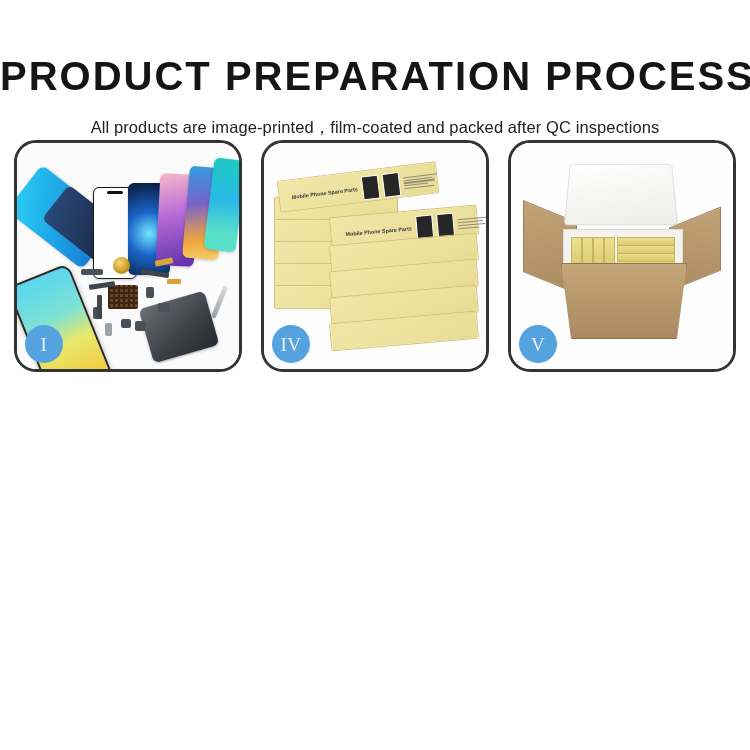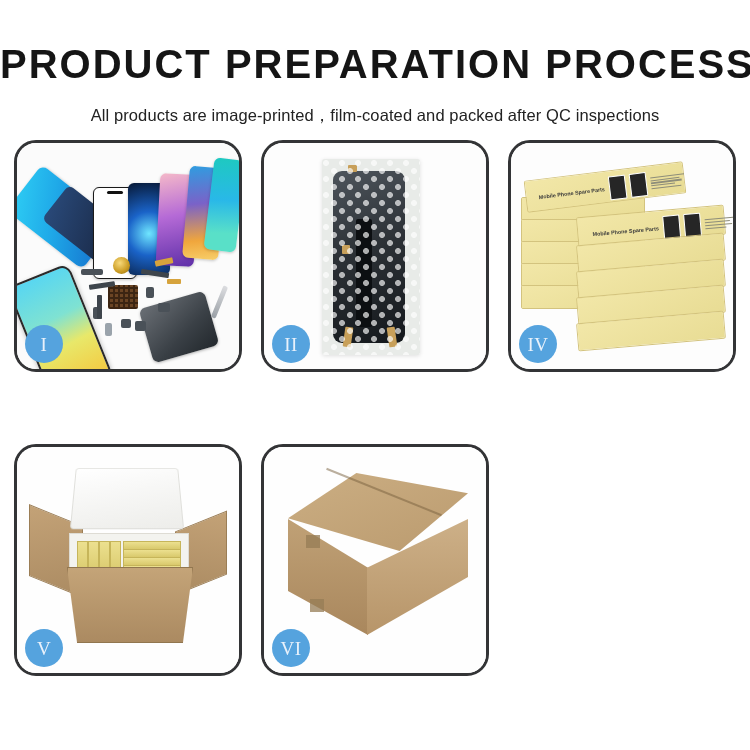--- a/index.html
+++ b/index.html
@@ -10,21 +10,21 @@
     font-family:"Liberation Sans","DejaVu Sans",sans-serif;
     overflow:hidden;
     position:relative;
   }
   #page{position:relative;width:750px;height:750px;}
 
   
   .header{position:absolute;left:0;top:0;width:750px;text-align:center;}
   .title{
     font-size:40px;letter-spacing:2.0px;font-weight:700;
-    color:#151515;margin-top:43px;line-height:1.05;
+    color:#151515;margin-top:55px;line-height:1.05;
     white-space:nowrap;
   }
   .subtitle{
     font-size:16.5px;color:#222;margin-top:20px;letter-spacing:.1px;
     white-space:nowrap;
   }
 
   
   .grid{
     position:absolute;left:14px;top:140px;
@@ -280,35 +280,20 @@
         <div class="flex" style="left:80px;top:152px;width:5px;height:24px;"></div>
         <div class="flex" style="left:124px;top:128px;width:28px;height:5px;transform:rotate(9deg);"></div>
         <div class="gold" style="left:138px;top:116px;width:18px;height:6px;transform:rotate(-12deg);"></div>
         <div class="gold" style="left:150px;top:136px;width:14px;height:5px;"></div>
         <div class="tool"></div>
 
         <div class="badge">I</div>
       </div>
     </div>
 
-    <div class="panel">
-      <div class="stage">
-        <div class="p2bg"></div>
-        <div class="bag">
-          <div class="screeninbag"></div>
-          <div class="darkstrip"></div>
-          <div class="tab" style="left:26px;top:6px;width:9px;height:7px;"></div>
-          <div class="tab" style="left:20px;top:86px;width:8px;height:9px;"></div>
-          <div class="tab" style="left:22px;top:168px;width:8px;height:20px;transform:rotate(8deg);"></div>
-          <div class="tab" style="left:66px;top:168px;width:8px;height:20px;transform:rotate(-8deg);"></div>
-          <div class="bubbles"></div>
-        </div>
-        <div class="badge">II</div>
-      </div>
-    </div>
 
 
     <div class="panel">
       <div class="stage">
         <div class="p4bg"></div>
         <div class="stackwrap">
 
           <div class="sbox" style="left:2px;top:40px;width:122px;height:22px;border-radius:2px;">
               <span class="top"></span>
             </div>
@@ -388,27 +373,15 @@
           <div class="bar" style="left:48px;top:2px;width:56px;height:7px;"></div>
           <div class="bar" style="left:48px;top:10px;width:56px;height:7px;"></div>
           <div class="bar" style="left:48px;top:18px;width:56px;height:7px;"></div>
           <div class="bar" style="left:48px;top:26px;width:56px;height:7px;"></div>
         </div>
         <div class="cbody"></div>
         <div class="badge">V</div>
       </div>
     </div>
 
-    <div class="panel">
-      <div class="stage">
-        <div class="p6bg"></div>
-        <div class="boxTop"></div>
-        <div class="boxLeft"></div>
-        <div class="boxRight"></div>
-        <div class="seam" style="left:58px;top:44px;width:124px;height:2px;transform:rotate(22deg);"></div>
-        <div class="tape" style="left:42px;top:88px;width:14px;height:13px;"></div>
-        <div class="tape" style="left:46px;top:152px;width:14px;height:13px;"></div>
-        <div class="badge">VI</div>
-      </div>
-    </div>
 
   </div>
 </div>
 
 </body></html>

